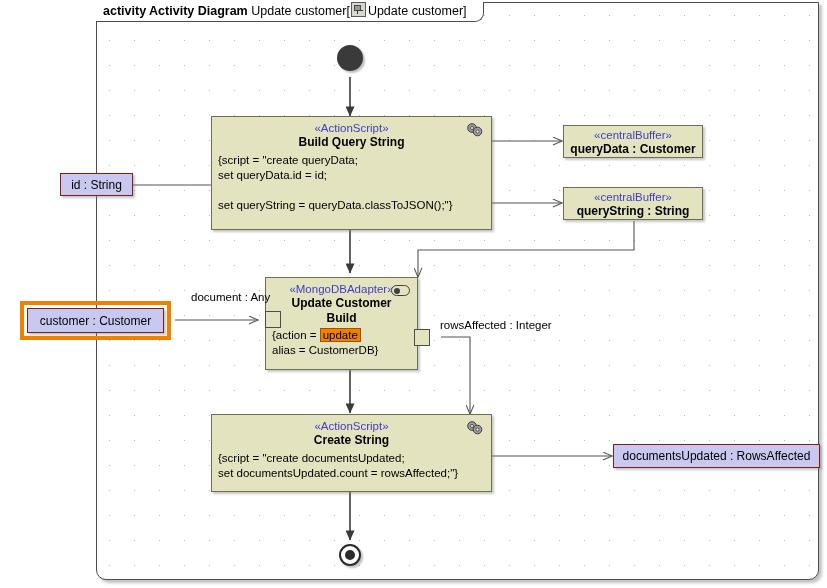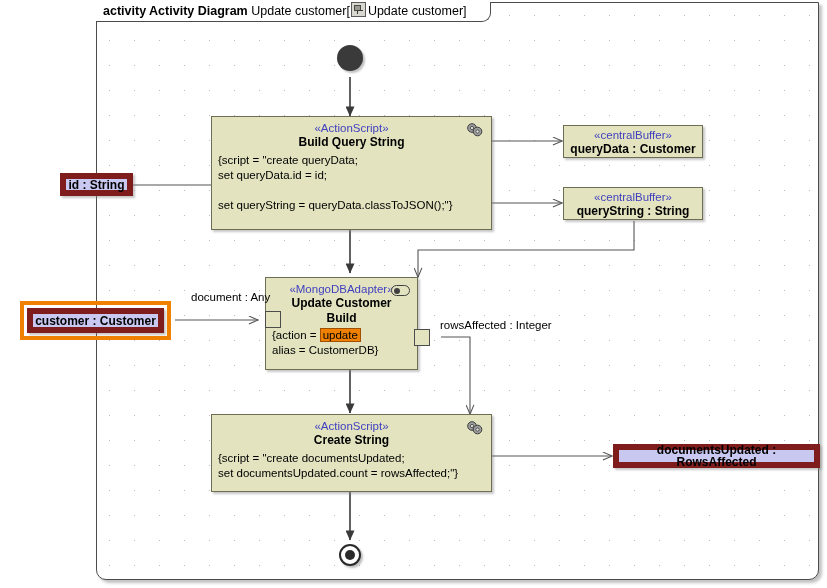--- a/index.html
+++ b/index.html
@@ -42,21 +42,21 @@
       #ffffff;
     box-shadow: 3px 3px 3px rgba(120,120,120,0.45);
   }
 
   .frame-label {
     position: absolute;
     left: 96px;
     top: 2px;
     height: 20px;
     line-height: 19px;
-    padding: 0 23px 0 7px;
+    padding: 0 16px 0 7px;
     background: #ffffff;
     border: 1px solid #4c4c4c;
     border-top: none;
     border-left: none;
     border-radius: 0 0 9px 0;
     white-space: nowrap;
     box-sizing: border-box;
     font-size: 12.5px;
     z-index: 5;
   }
@@ -134,24 +134,24 @@
     border: 1px solid #6e6e52;
     box-shadow: 2px 2px 2px rgba(130,130,130,0.45);
     text-align: center;
   }
   .buffer .stereo { margin-top: 2px; }
   .buffer .nodename { margin-bottom: 2px; }
 
   
   .param {
     background: #c8c8f0;
-    border: 6px solid #7f1d1d;
+    border: 1px solid #7f1d1d;
     box-shadow: 2px 2px 2px rgba(130,130,130,0.45);
     text-align: center;
-    font-weight: bold;
+    font-weight: normal;
     font-size: 12px;
     line-height: 1;
     display: flex;
     align-items: center;
     justify-content: center;
   }
 
   
   .sel-box {
     position: absolute;

